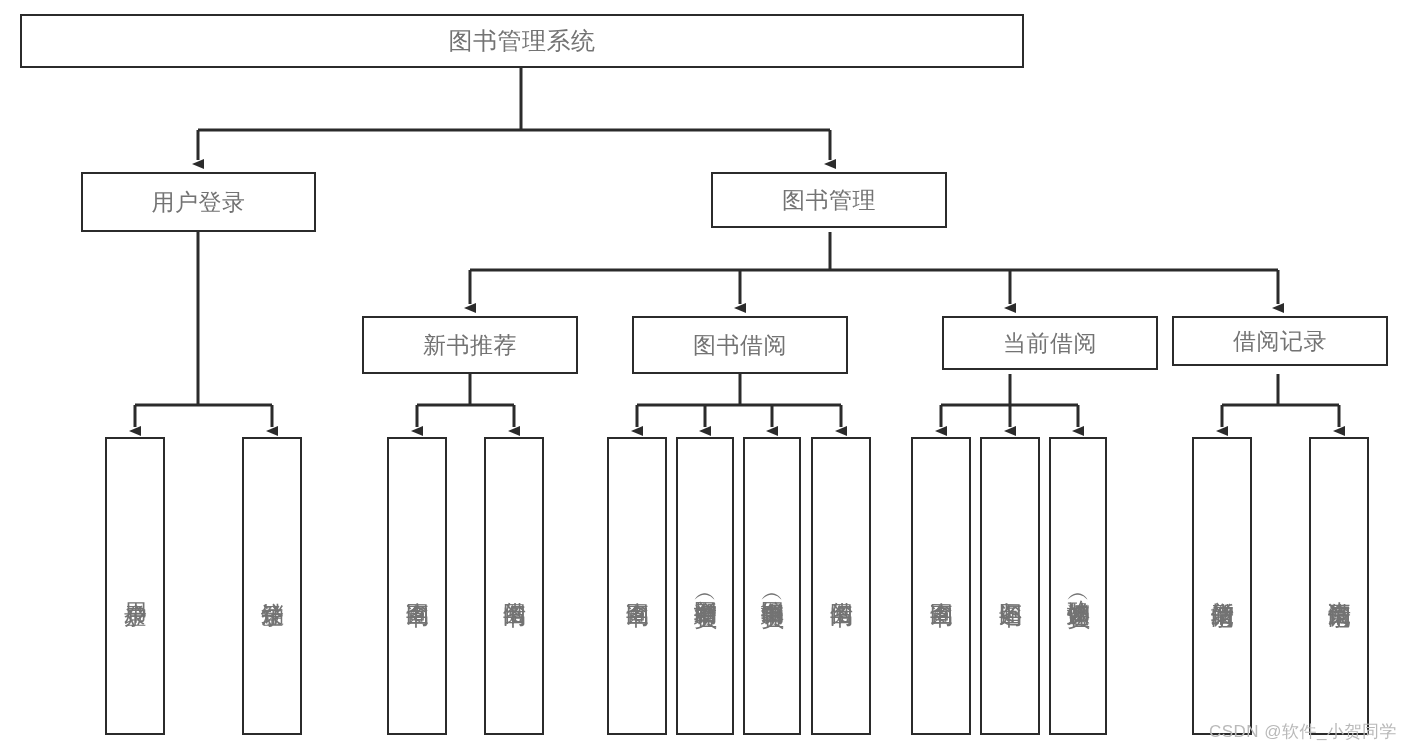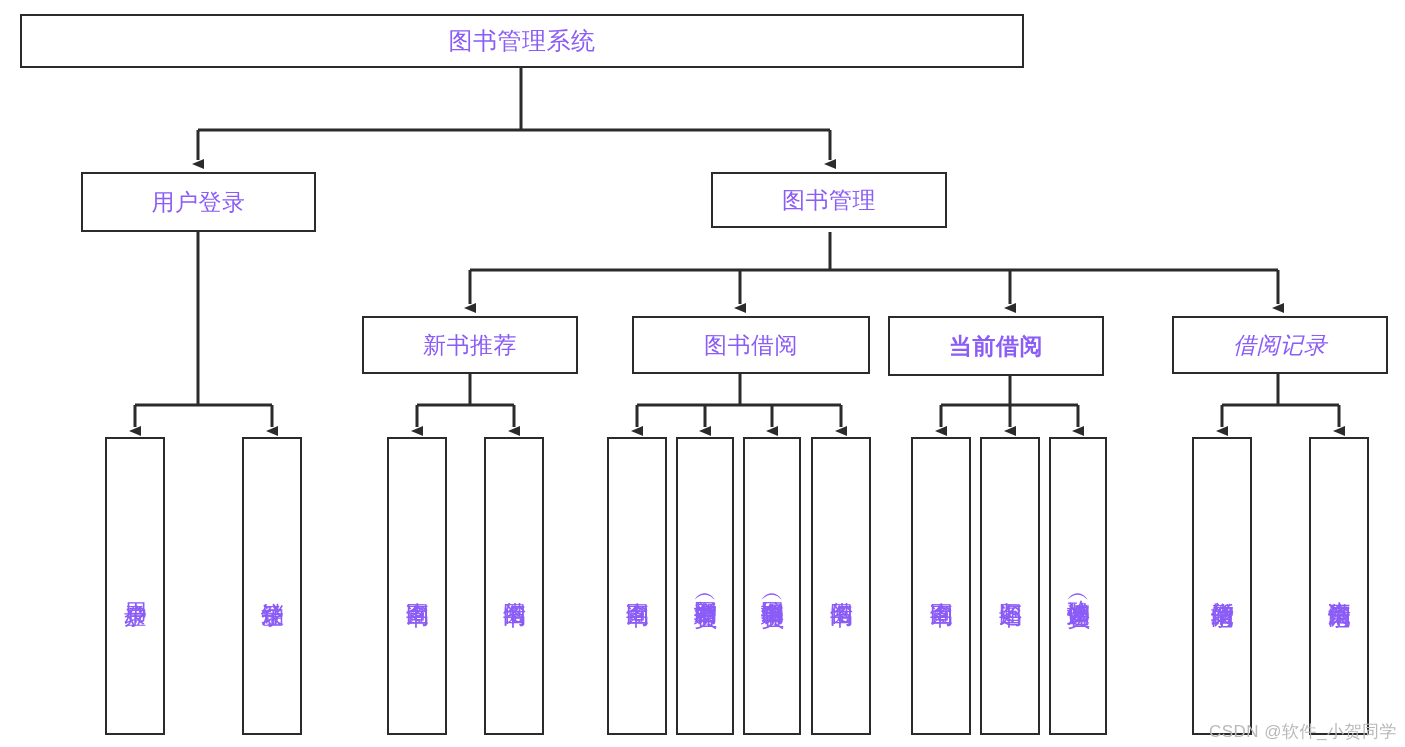--- a/index.html
+++ b/index.html
@@ -26,21 +26,21 @@
     pointer-events: none;
   }
   .node {
     position: absolute;
     box-sizing: border-box;
     background: #ffffff;
     border: 2px solid #2b2b2b;
     display: flex;
     align-items: center;
     justify-content: center;
-    color: #8b5cf6;
+    color: #737373;
   }
   .node .label {
     display: block;
     text-align: center;
     line-height: 1.22;
     white-space: nowrap;
   }
   .node.horiz .label {
     font-size: 23px;
     letter-spacing: 0.5px;
@@ -135,27 +135,27 @@
   <div class="node horiz" style="left:81px; top:172px; width:235px; height:60px;">
     <span class="label">用户登录</span>
   </div>
   <div class="node horiz" style="left:711px; top:172px; width:236px; height:56px;">
     <span class="label">图书管理</span>
   </div>
 
   <div class="node horiz" style="left:362px; top:316px; width:216px; height:58px;">
     <span class="label">新书推荐</span>
   </div>
-  <div class="node horiz" style="left:632px; top:316px; width:238px; height:58px;">
+  <div class="node horiz" style="left:632px; top:316px; width:216px; height:58px;">
     <span class="label">图书借阅</span>
   </div>
-  <div class="node horiz" style="left:888px; top:316px; width:216px; height:60px;font-weight:bold;">
+  <div class="node horiz" style="left:942px; top:316px; width:216px; height:54px;">
     <span class="label">当前借阅</span>
   </div>
-  <div class="node horiz" style="left:1172px; top:316px; width:216px; height:58px;font-style:italic;">
+  <div class="node horiz" style="left:1172px; top:316px; width:216px; height:50px;">
     <span class="label">借阅记录</span>
   </div>
 
   <div class="node vert" style="left:105px; top:437px; width:60px; height:298px;">
     <span class="label">用户登录</span>
   </div>
   <div class="node vert" style="left:242px; top:437px; width:60px; height:298px;">
     <span class="label">注销登录</span>
   </div>
 

